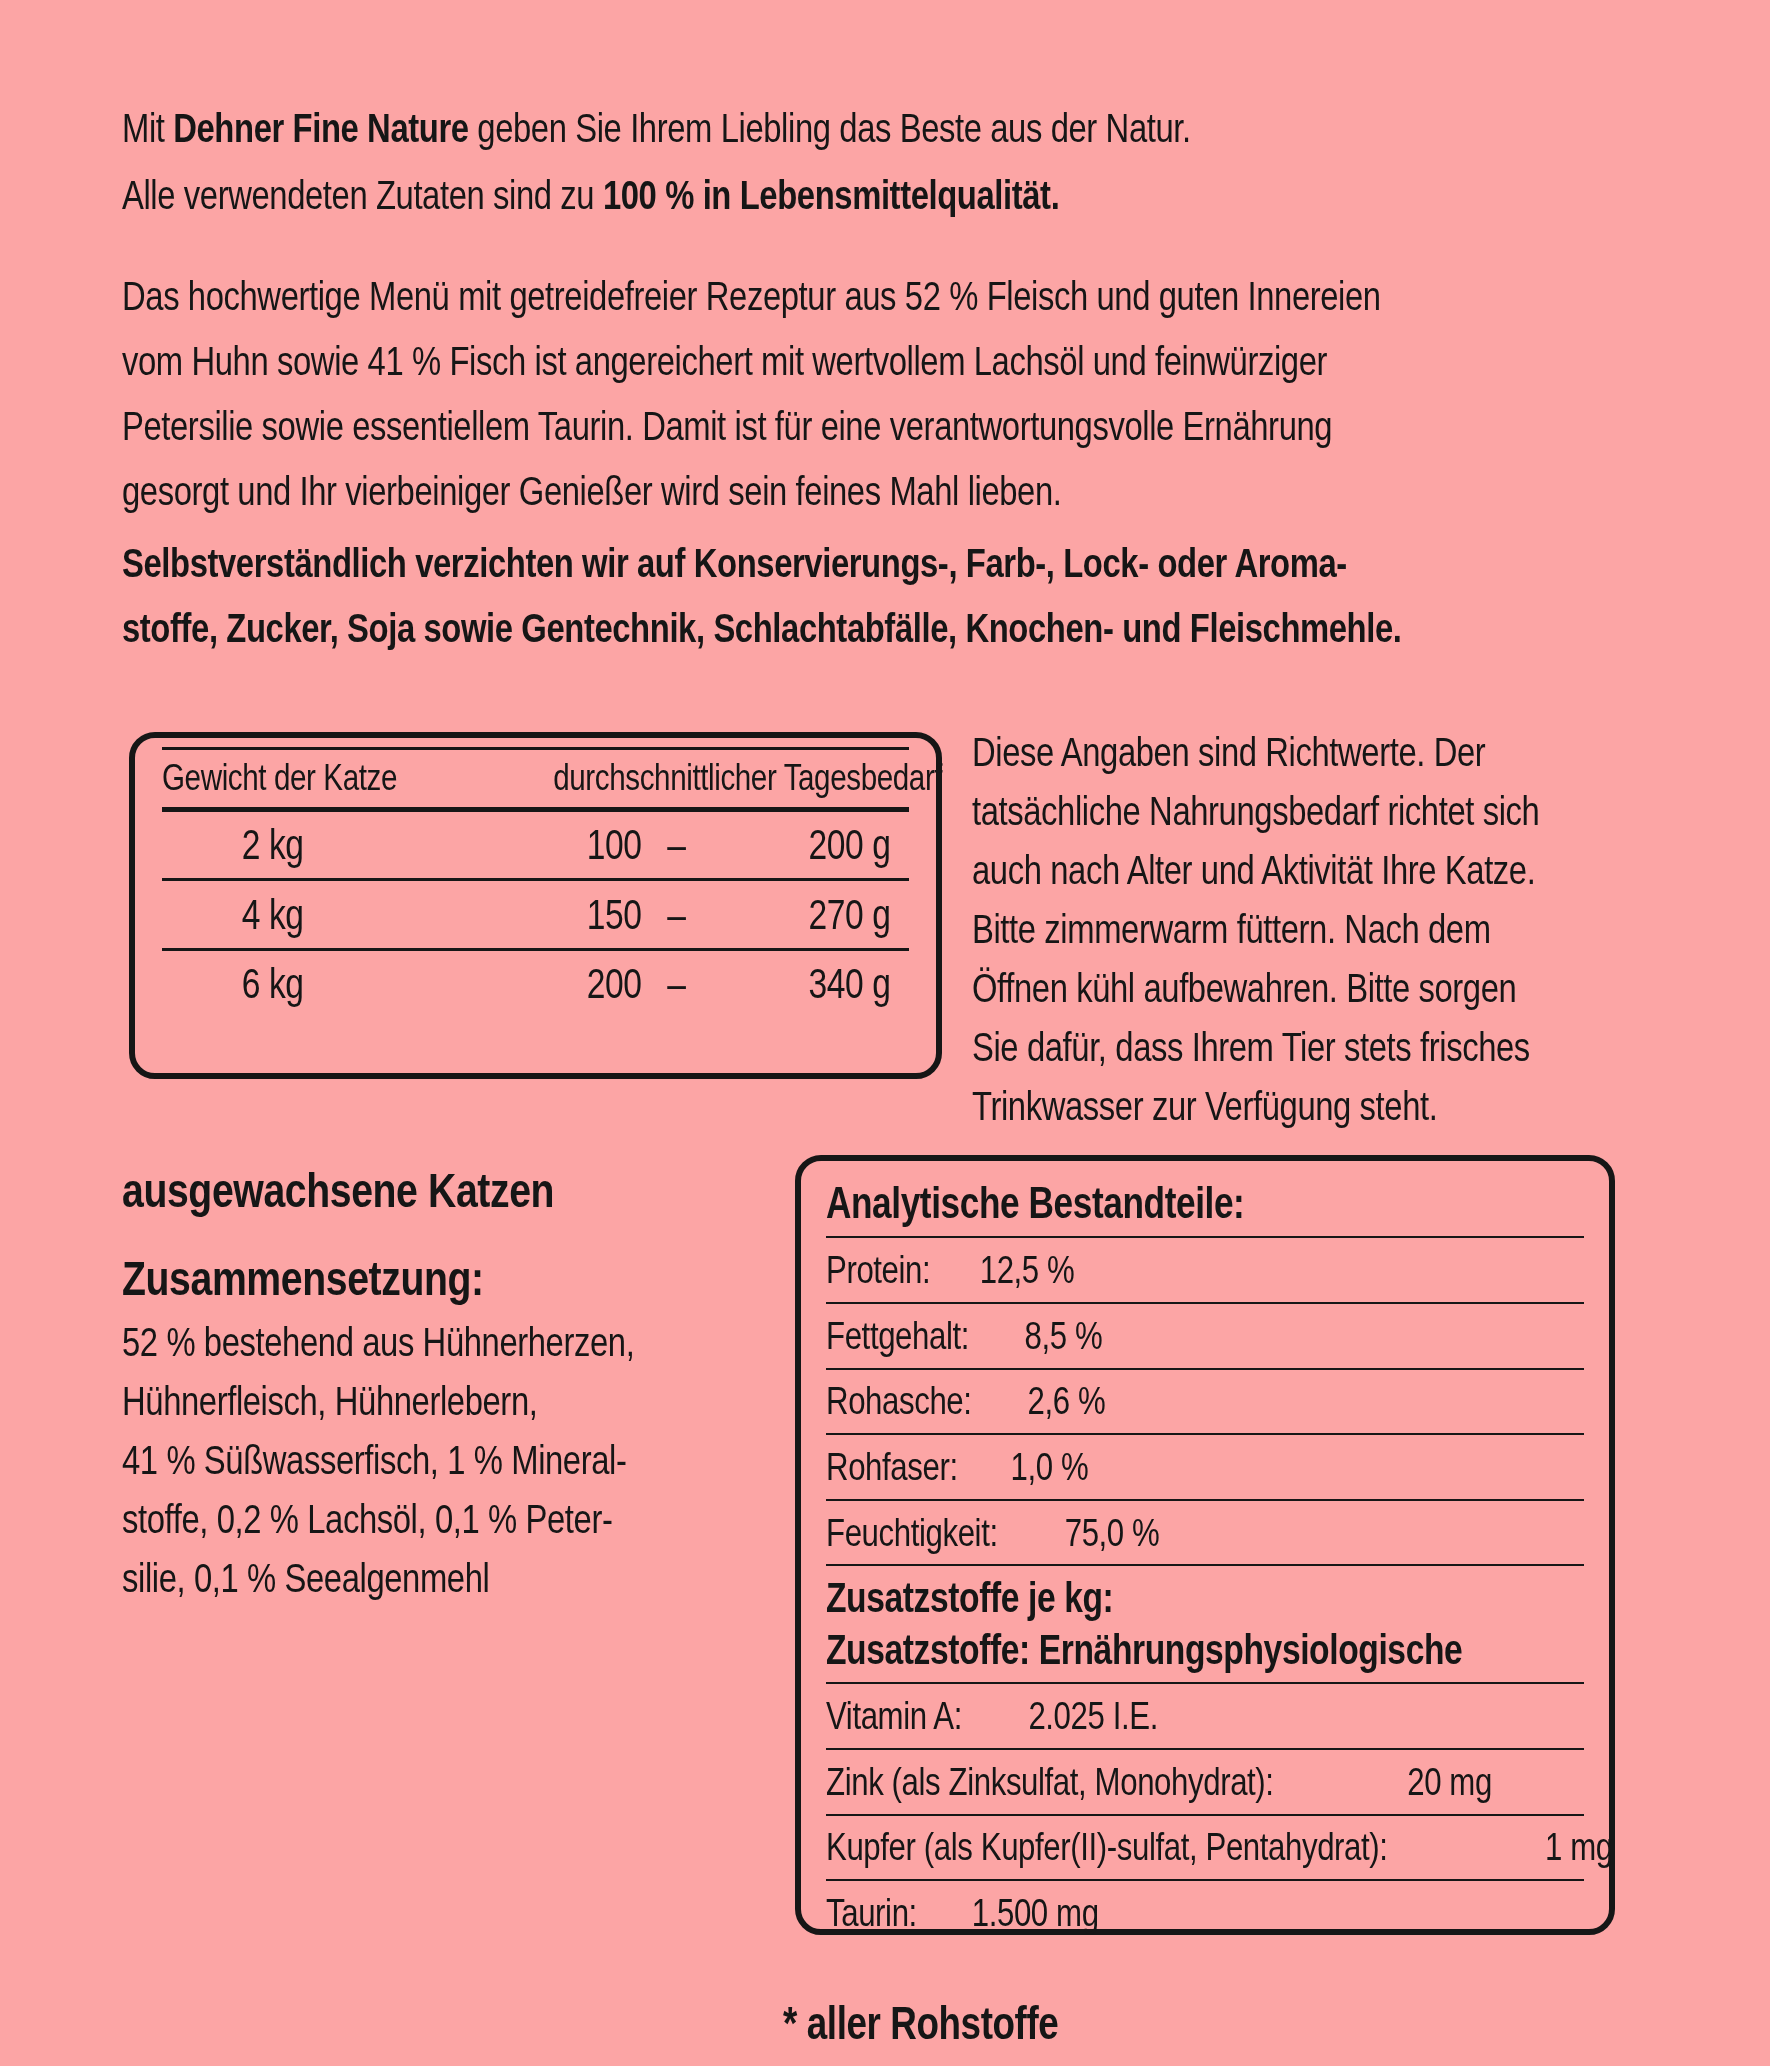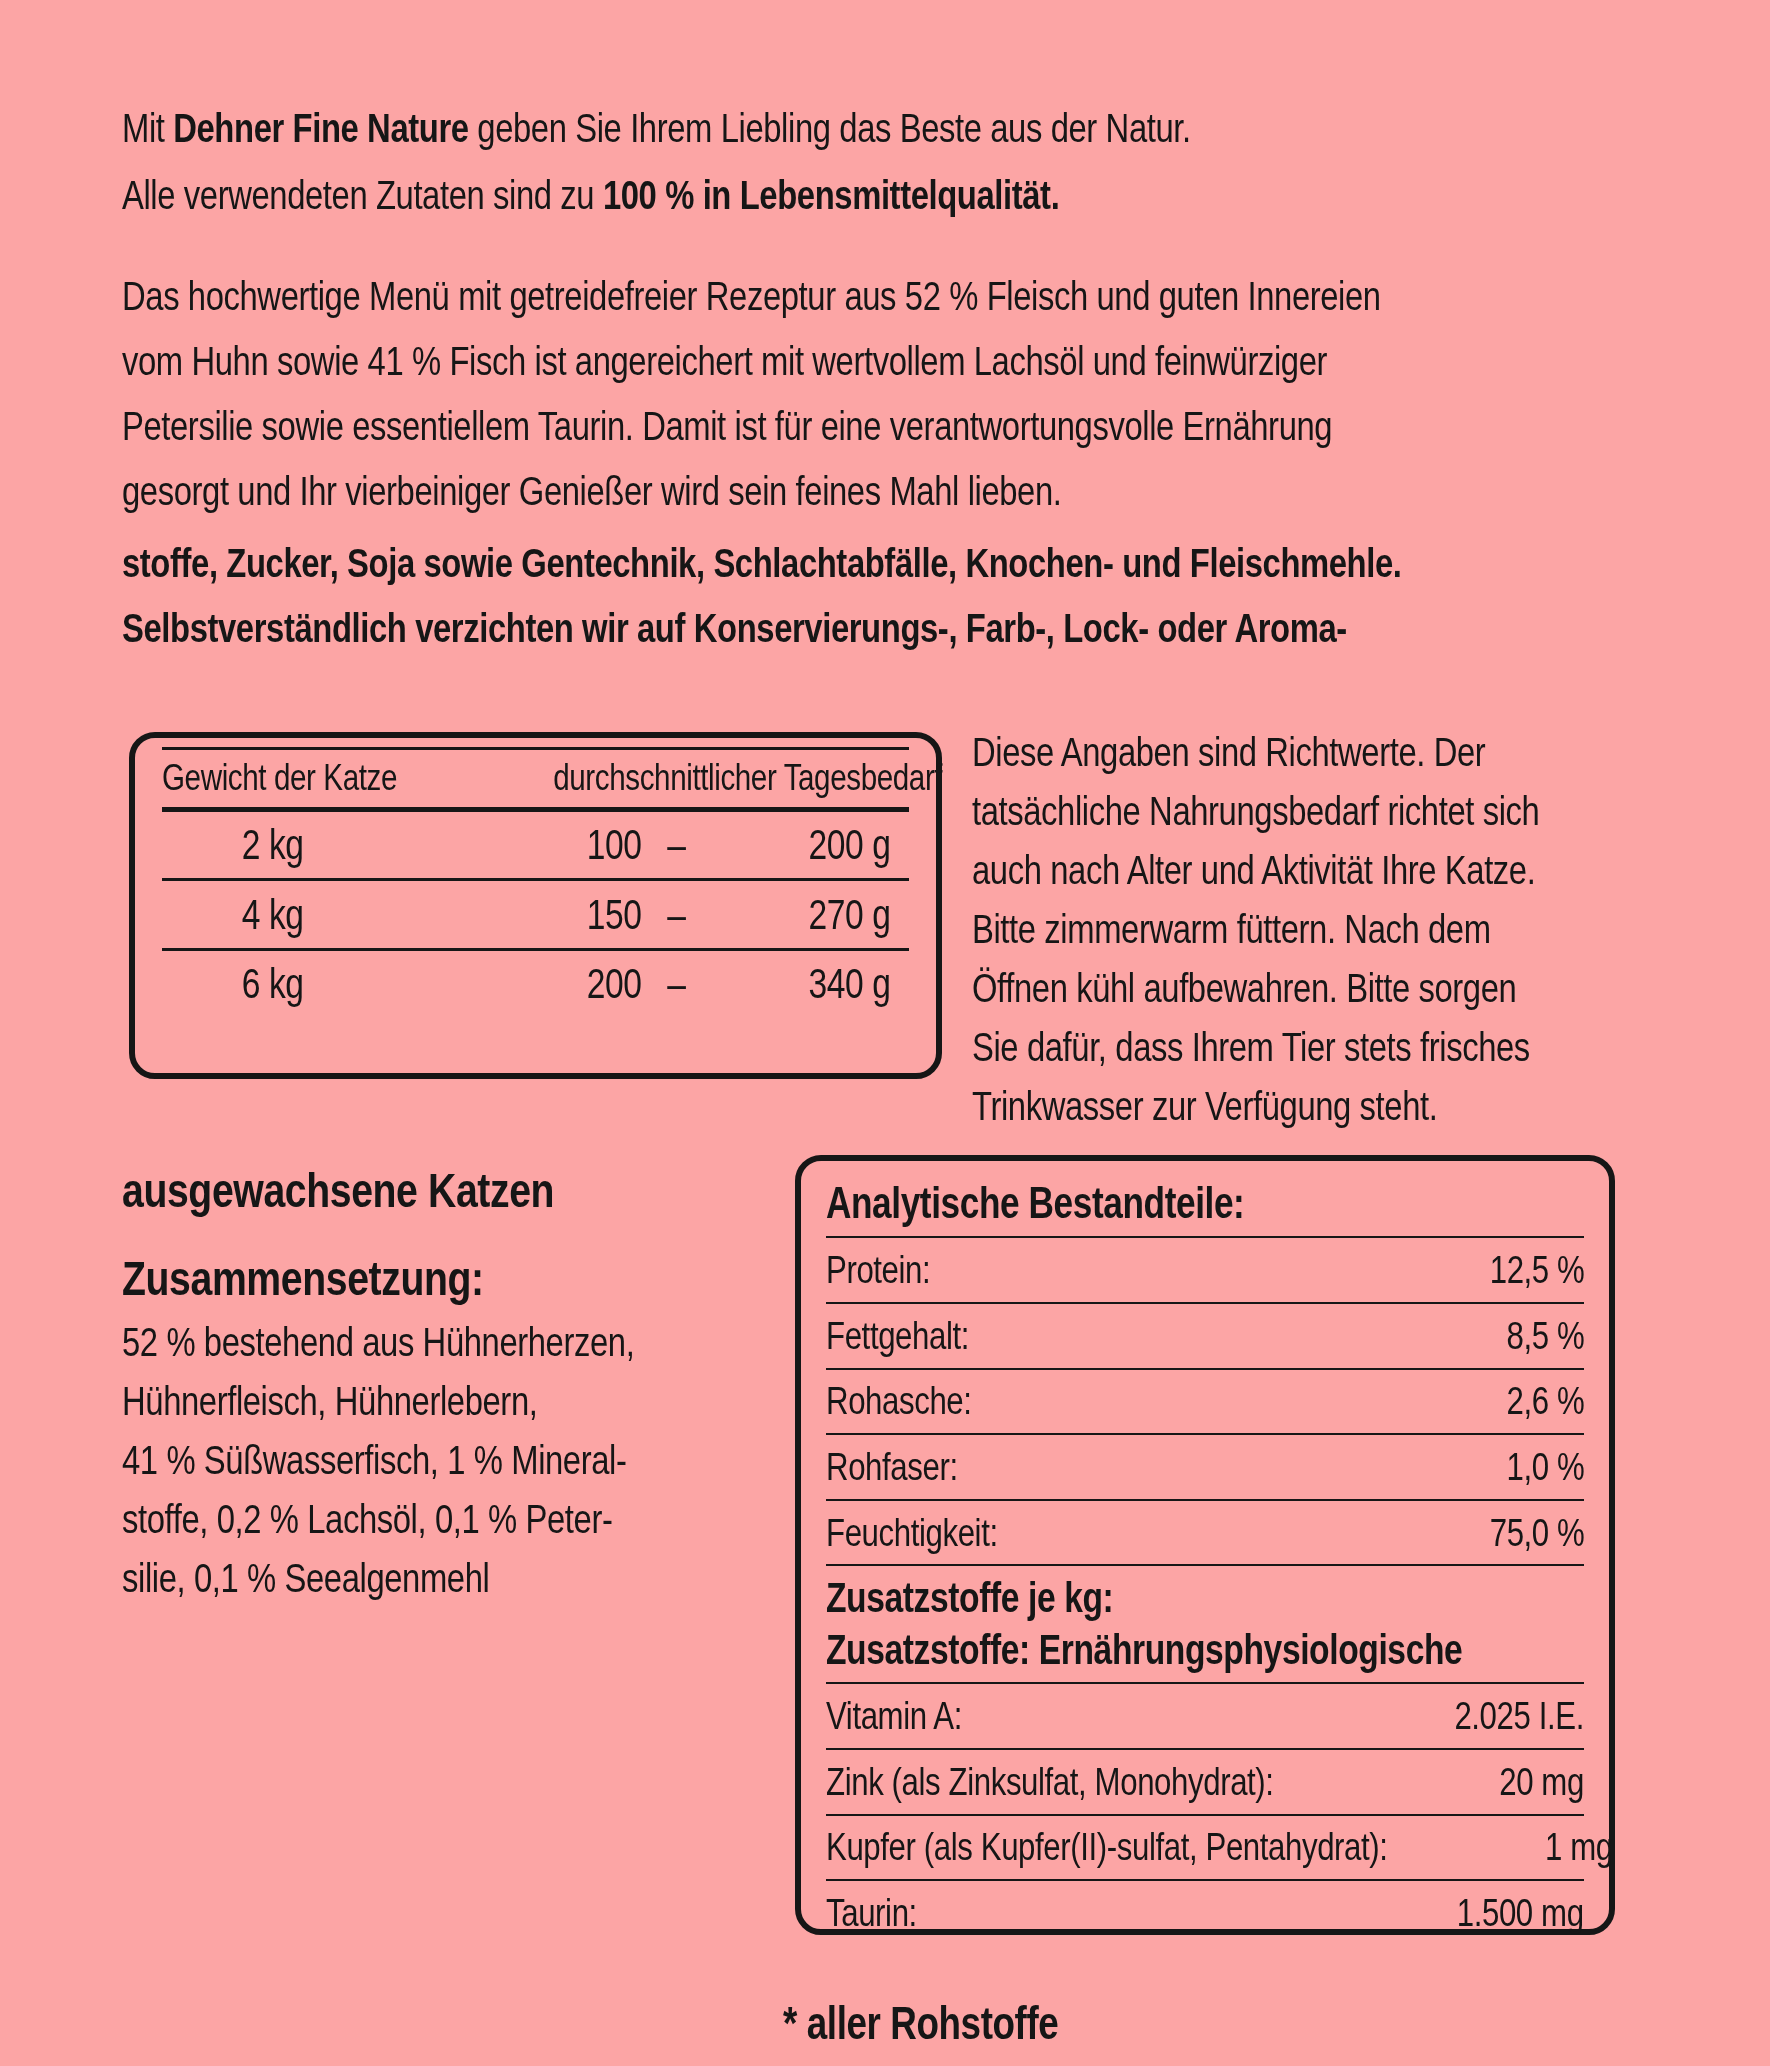--- a/index.html
+++ b/index.html
@@ -28,21 +28,21 @@
   .rule.thick{height:4.6px;}
   .fhead{display:flex;justify-content:space-between;align-items:center;font-size:37px;line-height:45px;padding:5.5px 0 6.5px 0;}
   .frow{display:flex;align-items:center;font-size:42px;line-height:52px;padding:7.4px 0;}
   .frow .w{width:221px;text-align:center;}
   .frow .sp{flex:1;}
   .frow .mn{width:120px;text-align:right;}
   .frow .ds{width:69px;text-align:center;}
   .frow .mx{width:198px;text-align:right;padding-right:18.4px;}
   .anabox{left:795px;top:1155px;width:820px;height:780px;padding:8.3px 25px 8.3px 25px;}
   .atitle{font-size:44px;line-height:57px;padding:4.6px 0 5.5px 0;border-bottom:2.8px solid #161616;}
-  .arow{display:flex;justify-content:space-between;align-items:center;font-size:39px;line-height:48px;padding:7.8px 0;border-bottom:2.8px solid #161616;}
+  .arow{display:flex;justify-content:flex-start;align-items:center;font-size:39px;line-height:48px;padding:7.8px 0;border-bottom:2.8px solid #161616;}
   .arow.last{border-bottom:none;}
   .asub{font-size:42px;line-height:52px;font-weight:bold;padding:5.5px 0 6.5px 0;border-bottom:2.8px solid #161616;}
   .footnote{left:783px;top:1996px;font-size:46px;line-height:55px;font-weight:bold;text-align:right;}
 </style>
 </head>
 <body>
 
 <div class="page">
 
   <section class="abs para intro1">
@@ -51,22 +51,22 @@
   </section>
 
   <section class="abs para intro2">
     <div class="line"><span class="cxl">Das hochwertige Menü mit getreidefreier Rezeptur aus 52 % Fleisch und guten Innereien</span></div>
     <div class="line"><span class="cxl">vom Huhn sowie 41 % Fisch ist angereichert mit wertvollem Lachsöl und feinwürziger</span></div>
     <div class="line"><span class="cxl">Petersilie sowie essentiellem Taurin. Damit ist für eine verantwortungsvolle Ernährung</span></div>
     <div class="line"><span class="cxl">gesorgt und Ihr vierbeiniger Genießer wird sein feines Mahl lieben.</span></div>
   </section>
 
   <section class="abs para intro3">
+    <div class="line"><span class="cxl">Selbstverständlich verzichten wir auf Konservierungs-, Farb-, Lock- oder Aroma-</span></div>
     <div class="line"><span class="cxl">stoffe, Zucker, Soja sowie Gentechnik, Schlachtabfälle, Knochen- und Fleischmehle.</span></div>
-    <div class="line"><span class="cxl">Selbstverständlich verzichten wir auf Konservierungs-, Farb-, Lock- oder Aroma-</span></div>
   </section>
 
   <section class="abs box feedbox">
     <div class="rule"></div>
     <div class="fhead">
       <span class="cxl">Gewicht der Katze</span>
       <span class="cxr">durchschnittlicher Tagesbedarf</span>
     </div>
     <div class="rule thick"></div>
     <div class="frow">

